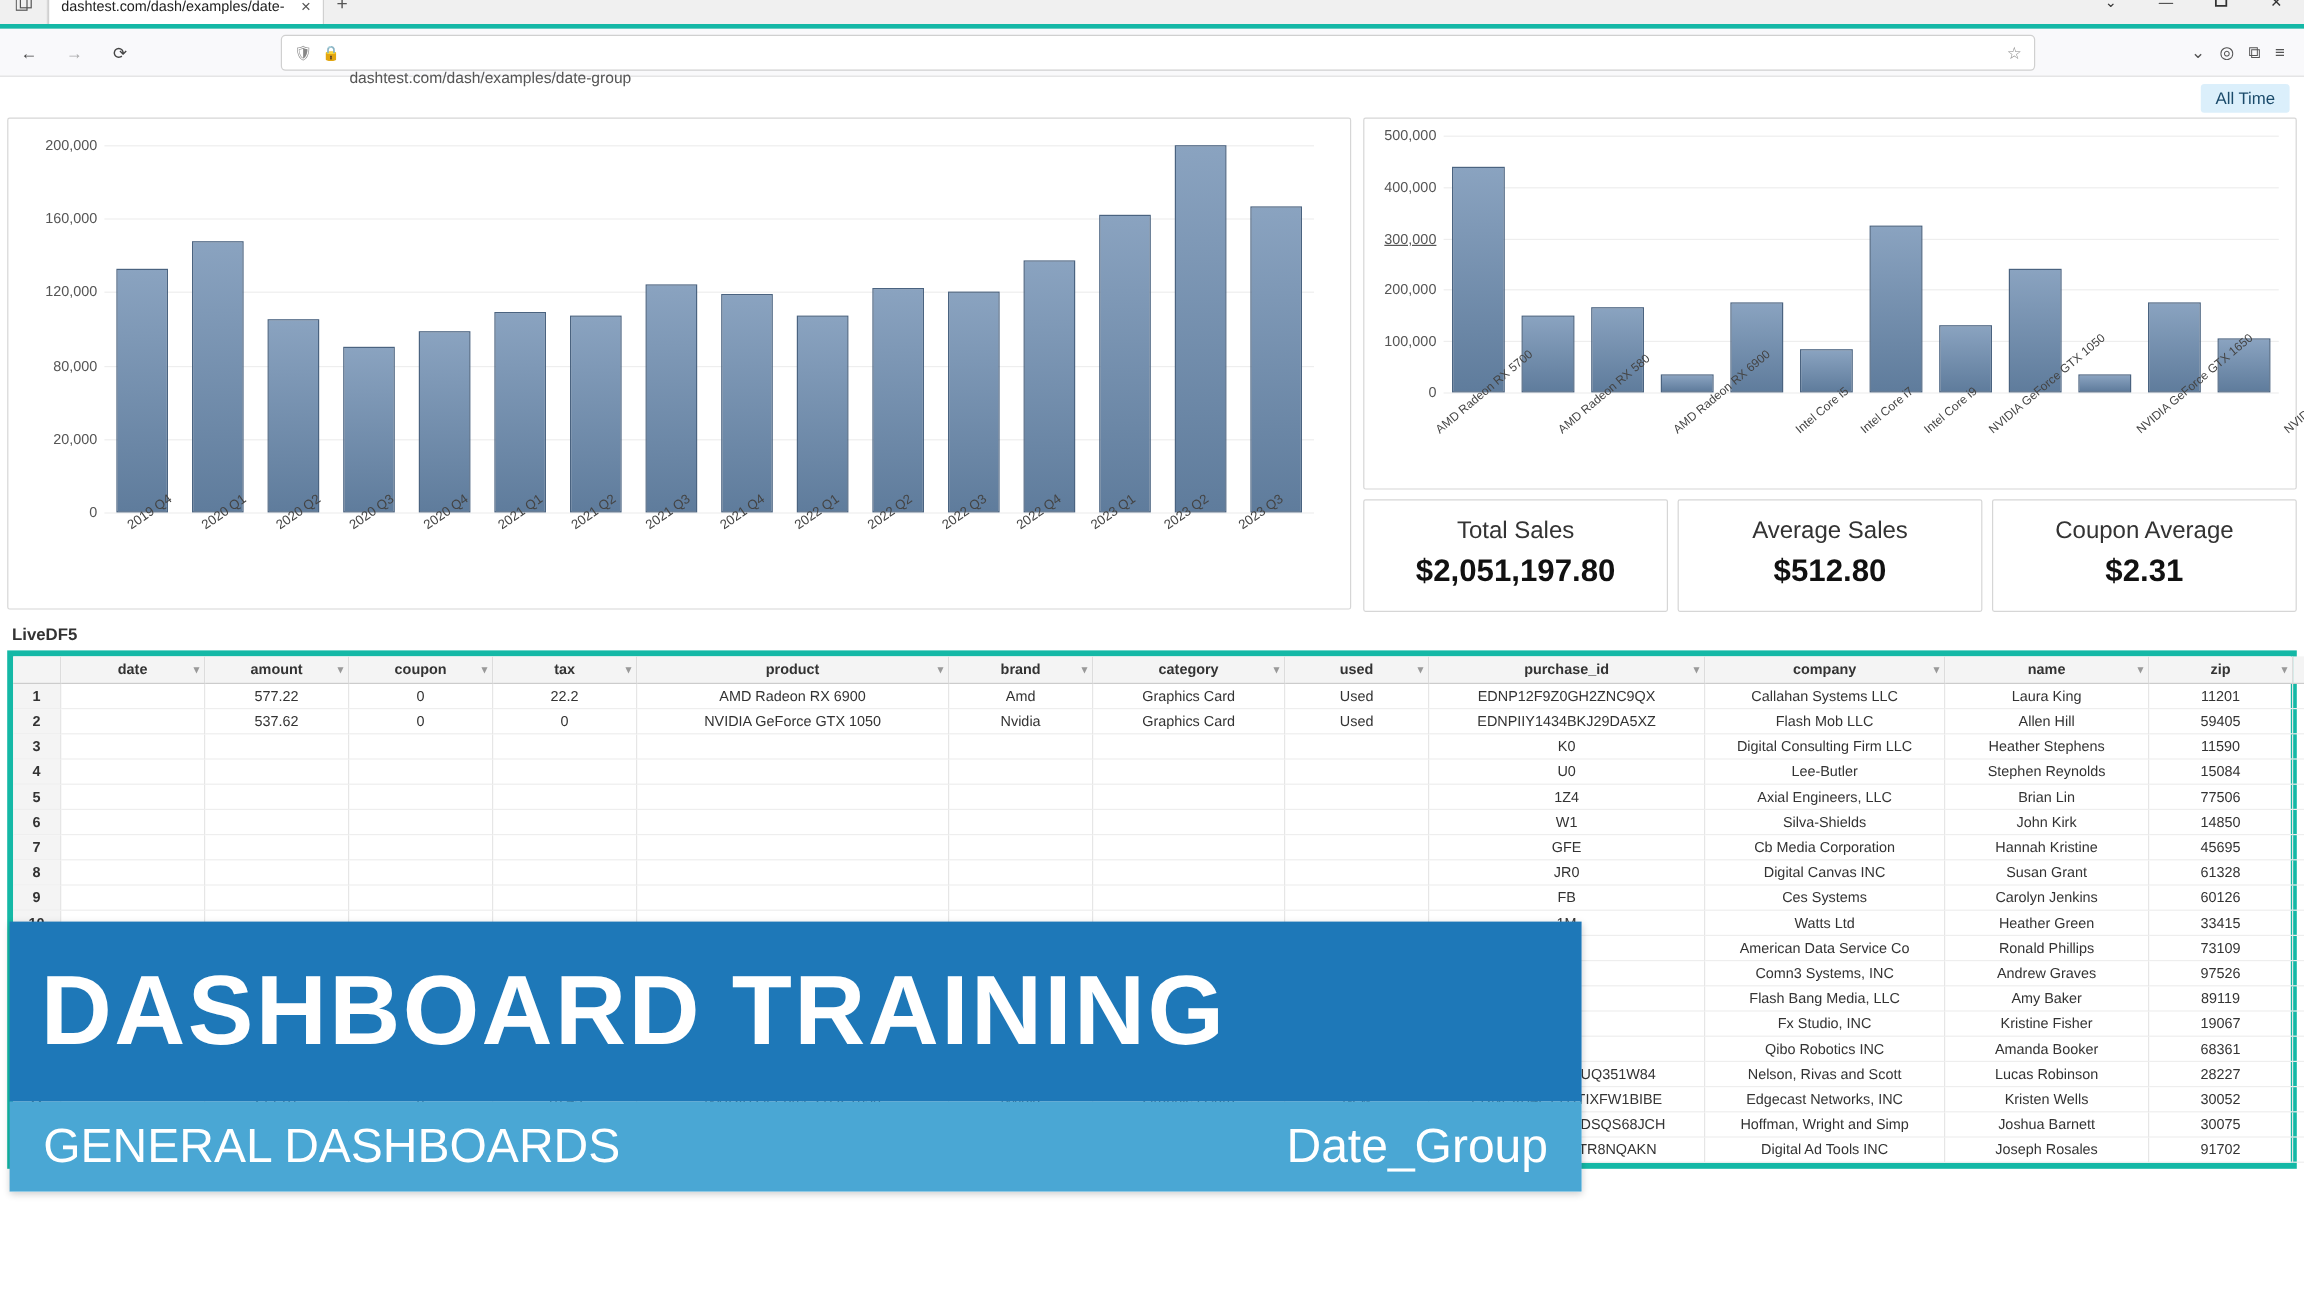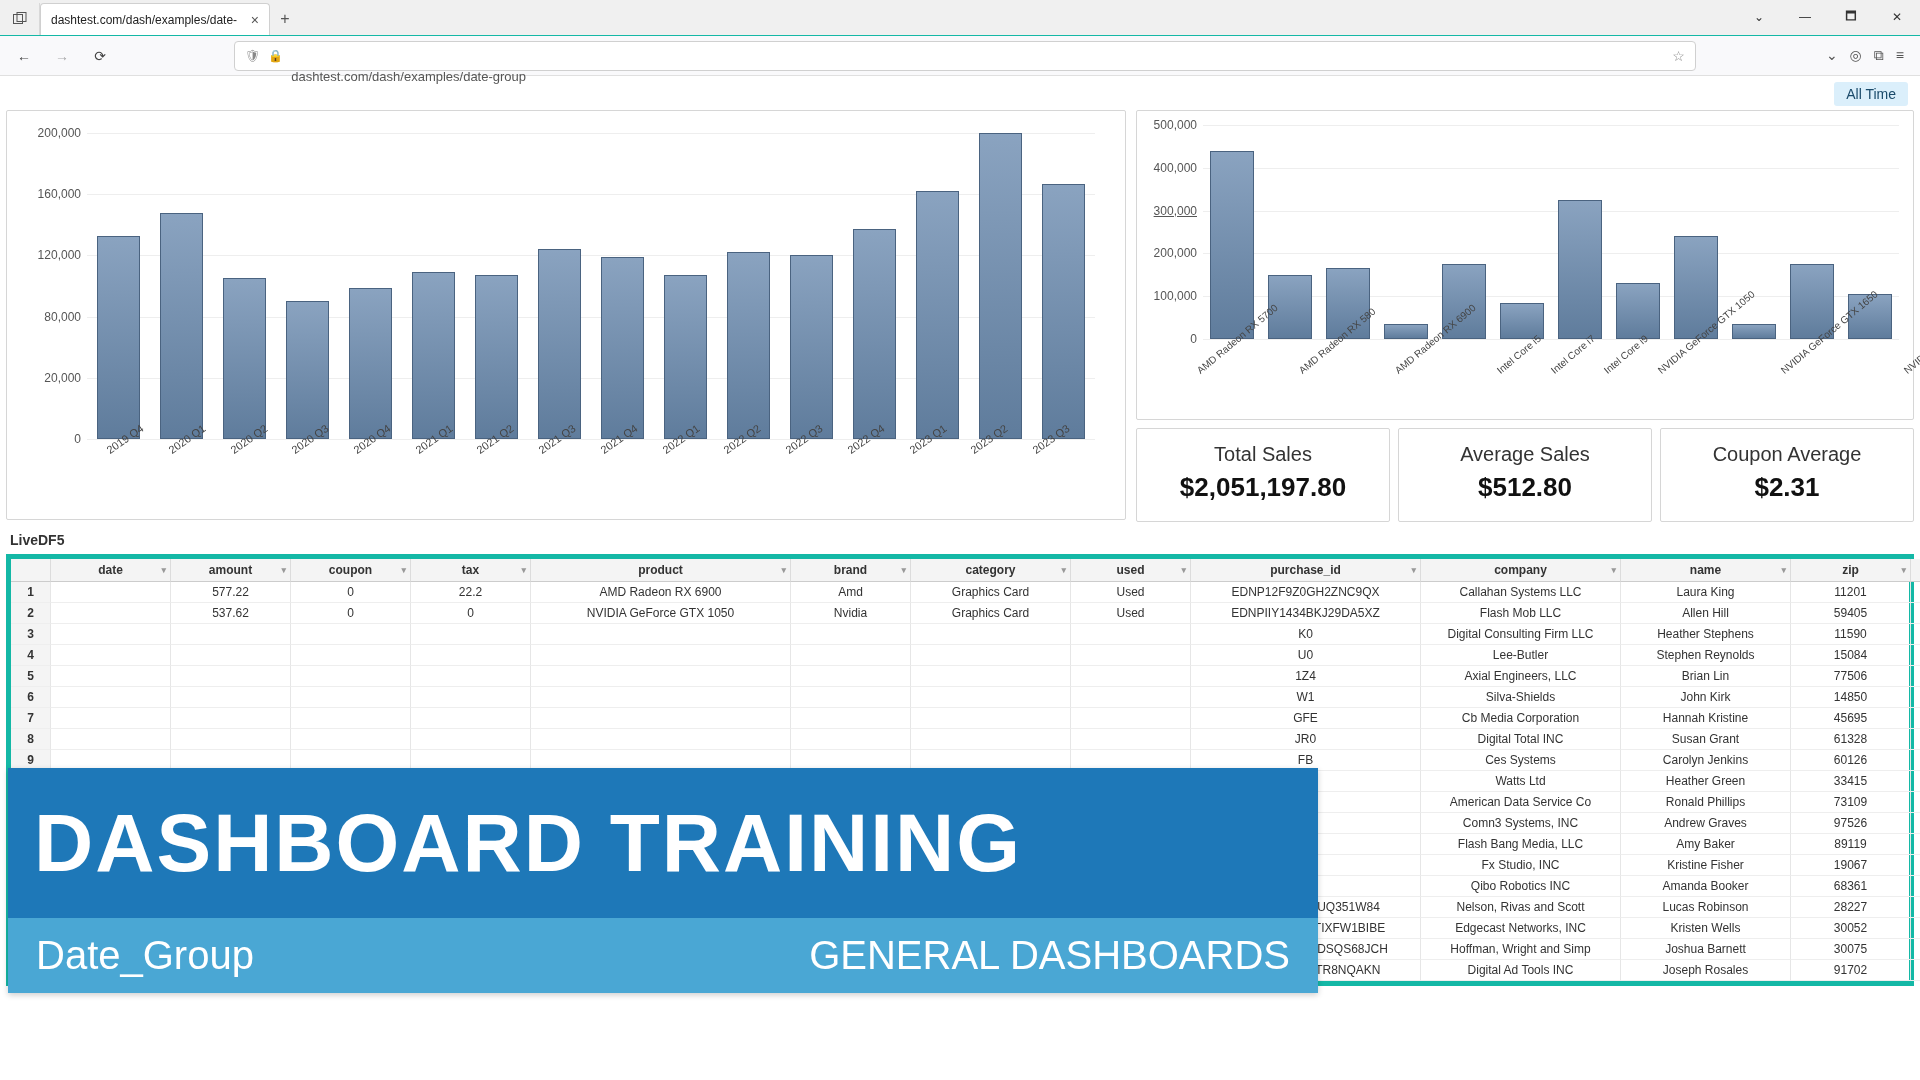--- a/index.html
+++ b/index.html
@@ -1,19 +1,19 @@
 <!DOCTYPE html>
 <html><head>
 <meta charset="utf-8">
 <style>
 * { margin: 0; padding: 0; box-sizing: border-box; }
 body { font-family: "Segoe UI", Arial, sans-serif; font-size: 12px; background: #fff; width: 1920px; height: 1080px; overflow: hidden; color: #333; }
 
 
-.titlebar { height: 36px; background: #f0f0f0; display: flex; align-items: flex-end; border-bottom: 1px solid #14b8a6; }
+.titlebar { height: 24px; background: #f0f0f0; display: flex; align-items: flex-end; border-bottom: 4px solid #14b8a6; }
 .tab-btn-left { width: 40px; height: 32px; display: flex; align-items: center; justify-content: center; border-right: 1px solid #d8d8d8; }
 .tab { height: 32px; background: #fff; border: 1px solid #d0d0d0; border-bottom: none; border-radius: 4px 4px 0 0; padding: 0 10px; display: flex; align-items: center; gap: 8px; min-width: 230px; }
 .tab-title { flex: 1; font-size: 12px; color: #222; white-space: nowrap; overflow: hidden; text-overflow: ellipsis; }
 .tab-close { font-size: 14px; color: #555; }
 .newtab { width: 30px; height: 32px; display: flex; align-items: center; justify-content: center; font-size: 16px; color: #555; }
 .win-controls { margin-left: auto; display: flex; align-items: center; height: 36px; }
 .win-btn { width: 46px; height: 32px; display: flex; align-items: center; justify-content: center; font-size: 12px; color: #333; }
 .toolbar { height: 40px; background: #f9f9fb; display: flex; align-items: center; padding: 0 10px; gap: 10px; border-bottom: 1px solid #e0e0e0; }
 .nav-btn { width: 28px; height: 28px; display: flex; align-items: center; justify-content: center; color: #444; border-radius: 4px; font-size: 14px; }
 .urlbar { flex: 1; display: flex; align-items: center; gap: 8px; border: 1px solid #d0d0d0; border-radius: 4px; padding: 4px 10px; background: #fff; height: 30px; margin: 0 120px 0 110px; }
@@ -357,21 +357,21 @@
         <div class="gc idx">8</div>
         <div class="gc"></div>
         <div class="gc"></div>
         <div class="gc"></div>
         <div class="gc"></div>
         <div class="gc"></div>
         <div class="gc"></div>
         <div class="gc"></div>
         <div class="gc"></div>
         <div class="gc">JR0</div>
-        <div class="gc">Digital Total INC</div>
+        <div class="gc">Digital Canvas INC</div>
         <div class="gc">Susan Grant</div>
         <div class="gc">61328</div>
         <div class="gc">Kasbeer</div>
       </div>
       <div class="grow">
         <div class="gc idx">9</div>
         <div class="gc"></div>
         <div class="gc"></div>
         <div class="gc"></div>
         <div class="gc"></div>
@@ -544,16 +544,16 @@
         <div class="gc">Joseph Rosales</div>
         <div class="gc">91702</div>
         <div class="gc">Azusa</div>
       </div>
     </div>
 </div>
 
 <div class="banner">
   <div class="banner-top">DASHBOARD TRAINING</div>
   <div class="banner-bot">
+    <span>GENERAL DASHBOARDS</span>
     <span>Date_Group</span>
-    <span>GENERAL DASHBOARDS</span>
   </div>
 </div>
 
 </body></html>

